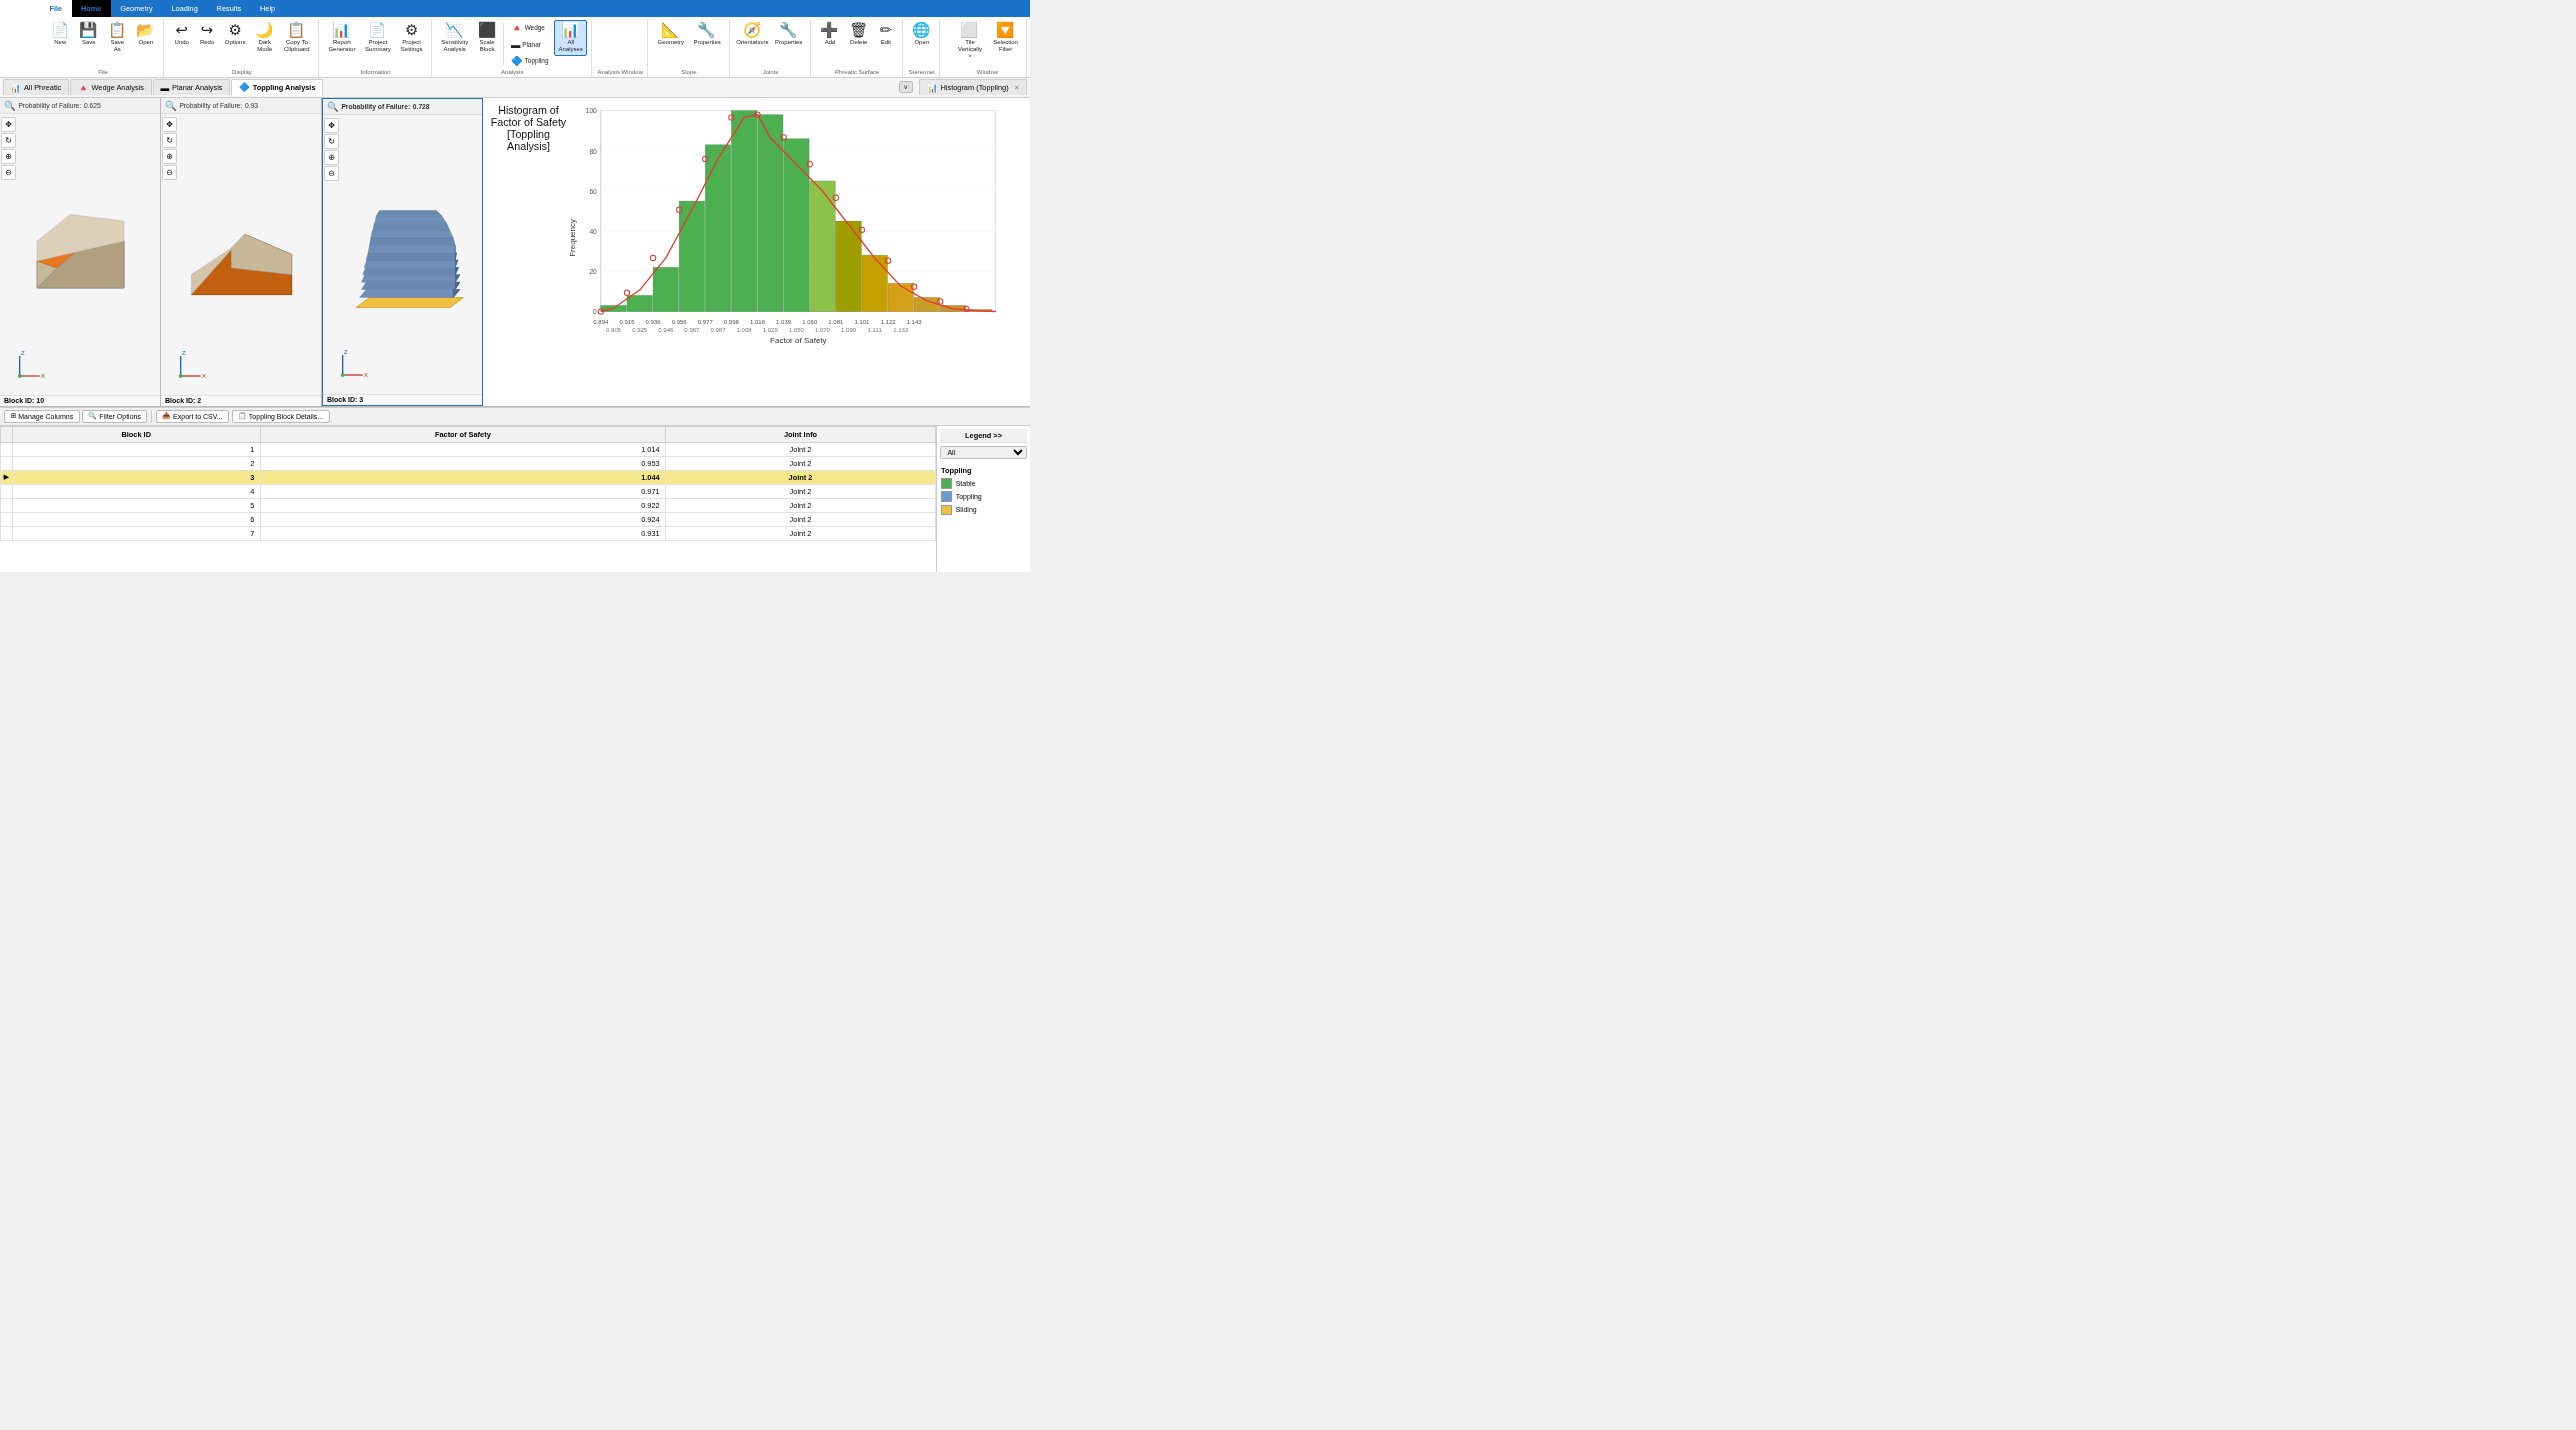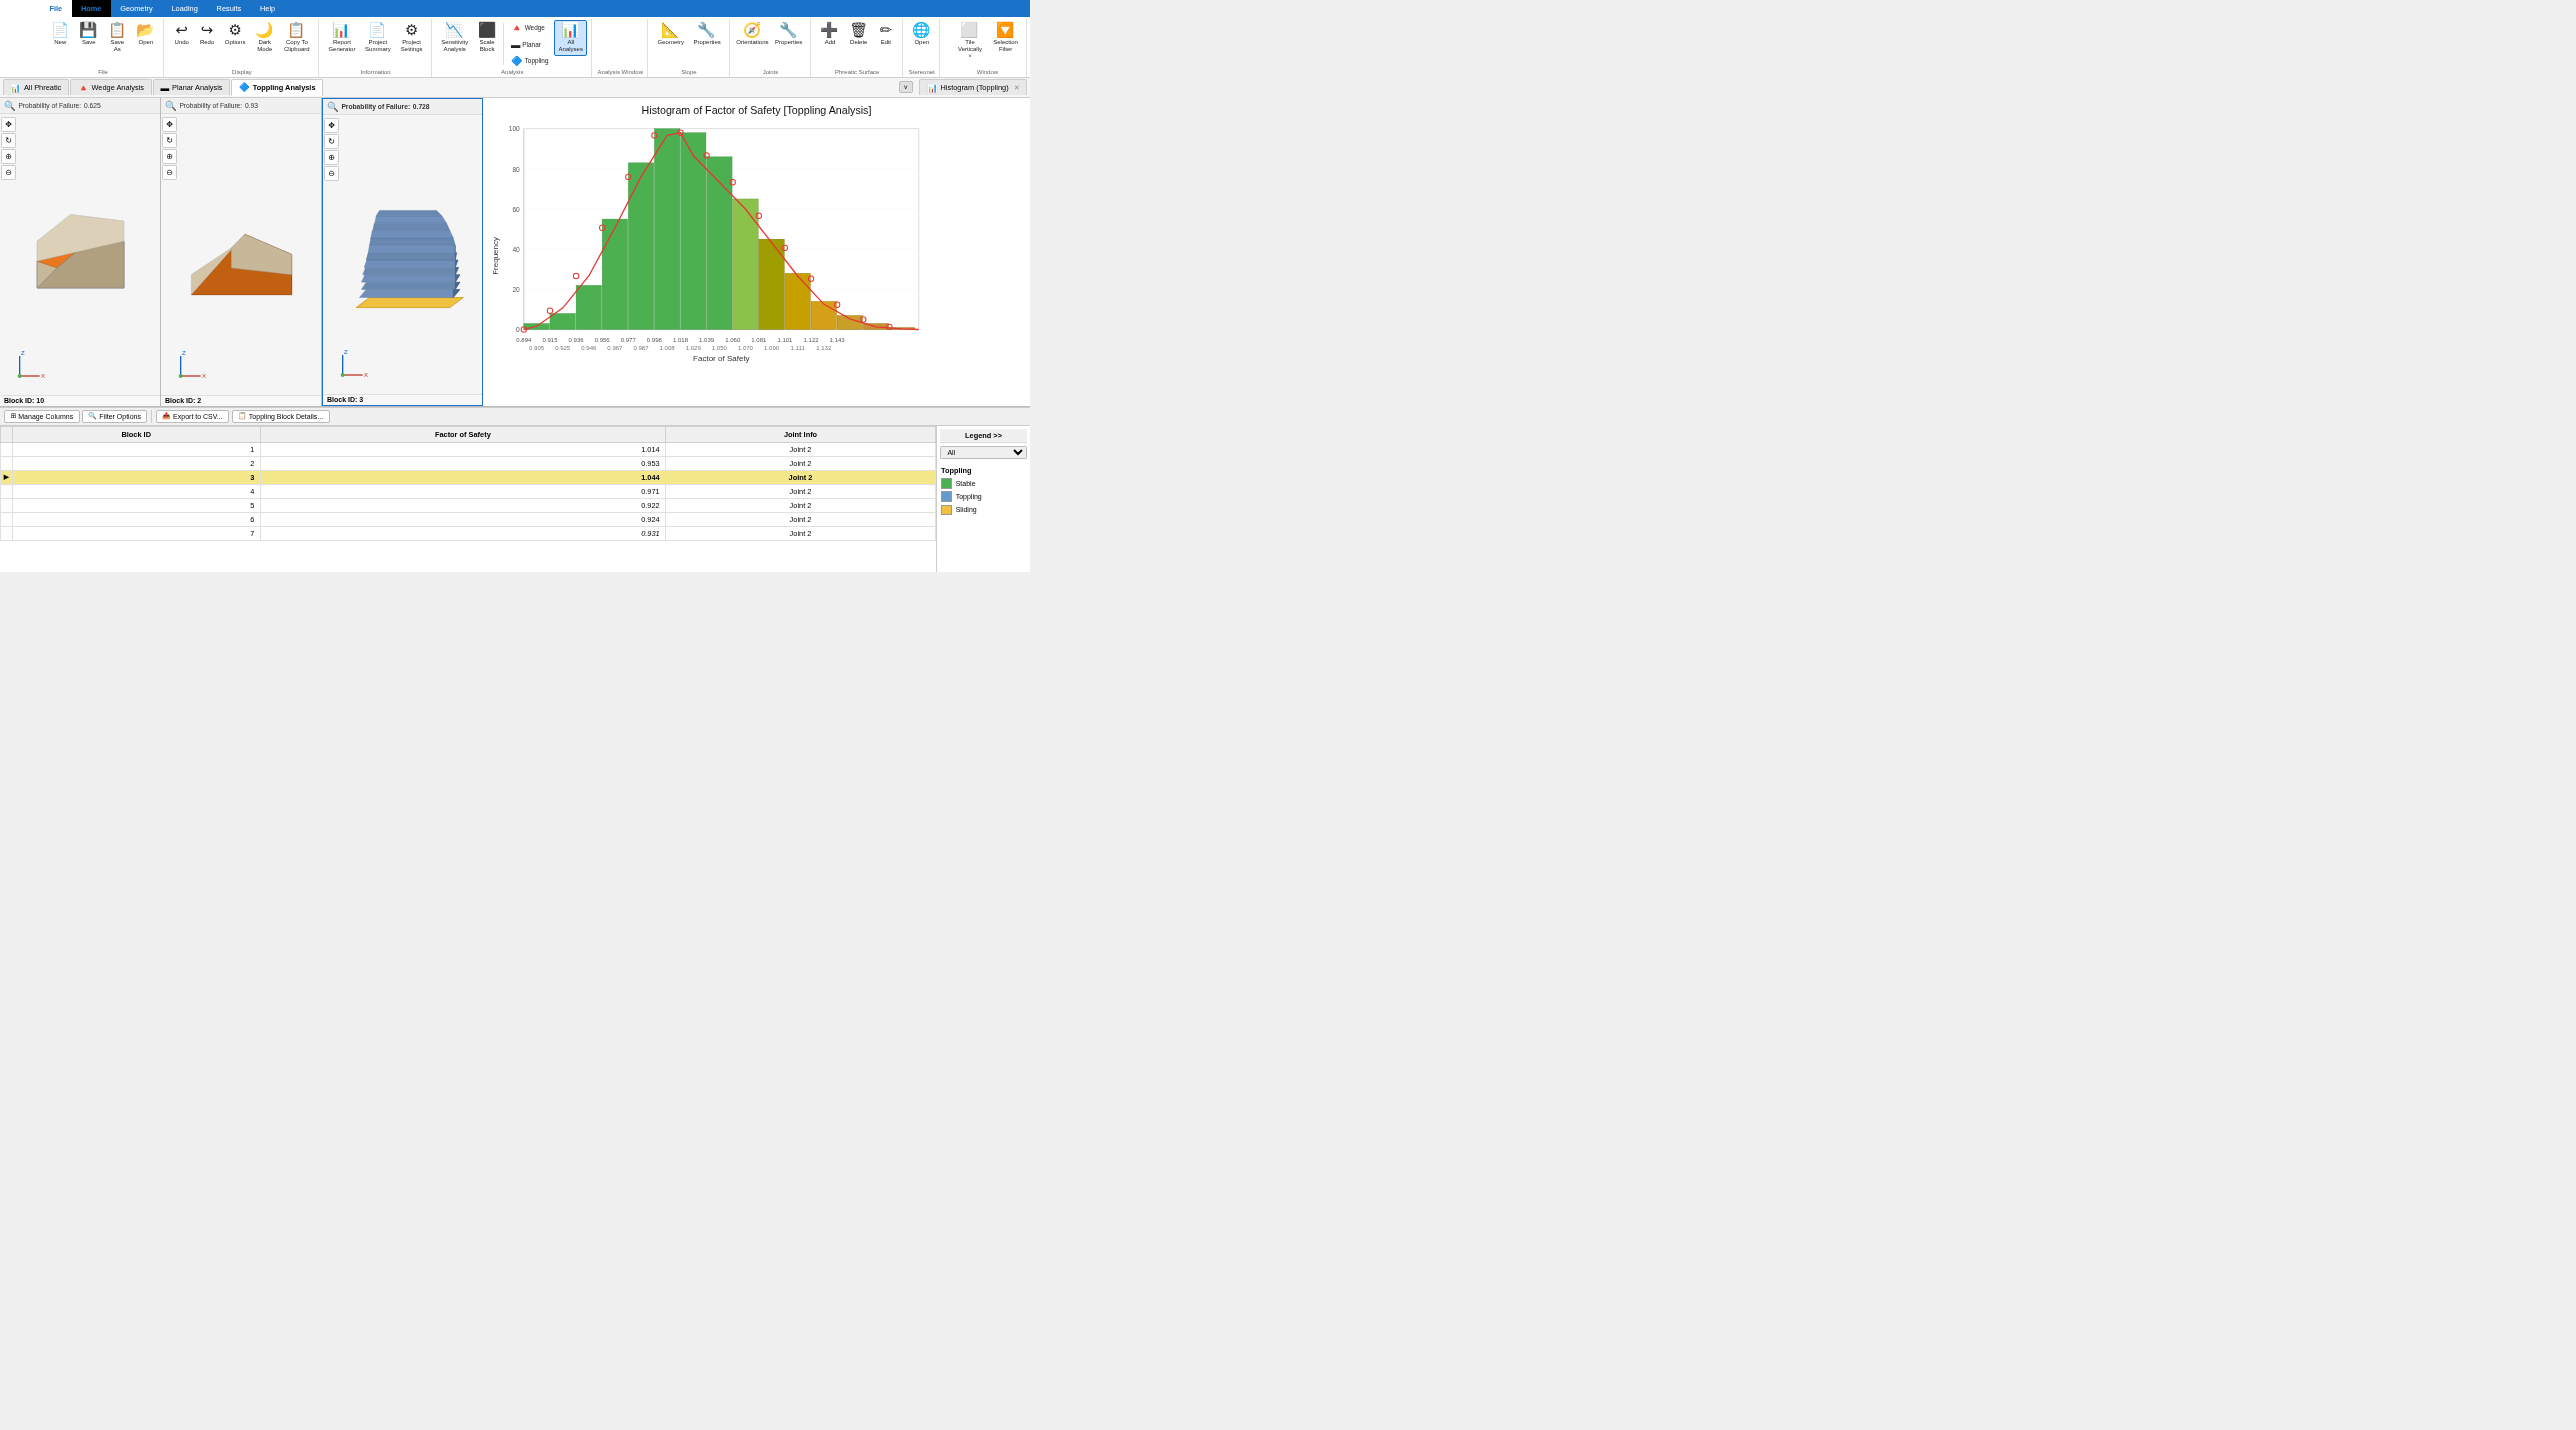--- a/index.html
+++ b/index.html
@@ -40,21 +40,21 @@
     .panels-row { display: flex; flex-direction: row; height: 309px; border-bottom: 0.7px solid #bbb; }
     .panel-3d { flex: 1; border-right: 0.7px solid #bbb; background: #f5f5f5; position: relative; overflow: hidden; display: flex; flex-direction: column; }
     .panel-3d.selected { border: 1.7px solid #1a73c8; }
     .panel-header { font-size: 6.7px; color: #333; padding: 2px 4px; background: #f0f0f0; border-bottom: 0.7px solid #ddd; display: flex; align-items: center; gap: 2.7px; }
     .panel-tool-btn { width: 14.8px; height: 14.8px; background: rgba(255,255,255,0.8); border: 0.7px solid #ccc; border-radius: 1.3px; display: flex; align-items: center; justify-content: center; font-size: 8px; cursor: pointer; }
     .panel-3d-view { flex: 1; display: flex; align-items: center; justify-content: center; position: relative; }
     .panel-footer { padding: 1.3px 4px; font-size: 7px; font-weight: 700; background: #f8f8f8; border-top: 0.7px solid #e0e0e0; }
     .axes { position: absolute; bottom: 12px; left: 13.4px; width: 40px; height: 34px; }
 
     
-    .histogram-panel { flex: 1; background: #fff; padding: 6.7px; display: flex; flex-direction: column; overflow: hidden; min-width: 470px; }
+    .histogram-panel { flex: 1; background: #fff; padding: 6.7px; display: flex; flex-direction: row; overflow: hidden; min-width: 470px; }
     .histogram-title { text-align: center; font-size: 10.7px; font-weight: 400; margin-bottom: 5.4px; color: #111; }
     .chart-area { flex: 1; position: relative; }
     .bottom-toolbar { display: flex; align-items: center; gap: 2.7px; padding: 2px 4px; background: #f0f0f0; border-top: 0.7px solid #ccc; border-bottom: 0.7px solid #ccc; }
     .bbar-btn { display: flex; align-items: center; gap: 2px; padding: 1.3px 5.4px; border: 0.7px solid #bbb; border-radius: 2px; background: #fff; font-size: 7px; cursor: pointer; }
     .bbar-sep { width: 0.7px; background: #ccc; height: 13.4px; margin: 0 1.3px; }
 
     
     .data-table-wrap { flex: 1; overflow-y: auto; background: #fff; }
     .data-table { width: 100%; border-collapse: collapse; font-size: 7.4px; }
     .data-table th { background: #f0f0f0; border: 0.7px solid #d0d0d0; padding: 2.7px 5.4px; text-align: center; font-weight: 600; position: sticky; top: 0; z-index: 5; }
@@ -610,21 +610,21 @@
     </tr>
                 <tr>
       <td class="row-arrow"></td>
       <td style="text-align:right;">6</td>
       <td style="">0.924</td>
       <td style="text-align:center;">Joint 2</td>
     </tr>
                 <tr>
       <td class="row-arrow"></td>
       <td style="text-align:right;">7</td>
-      <td style="font-style:italic;">0.931</td>
+      <td style="">0.931</td>
       <td style="text-align:center;">Joint 2</td>
     </tr>
               </tbody>
           </table>
         </div>
       </div>
 
       <div class="legend-panel">
         <div class="legend-header">Legend &gt;&gt;</div>
         <select class="legend-dropdown">

